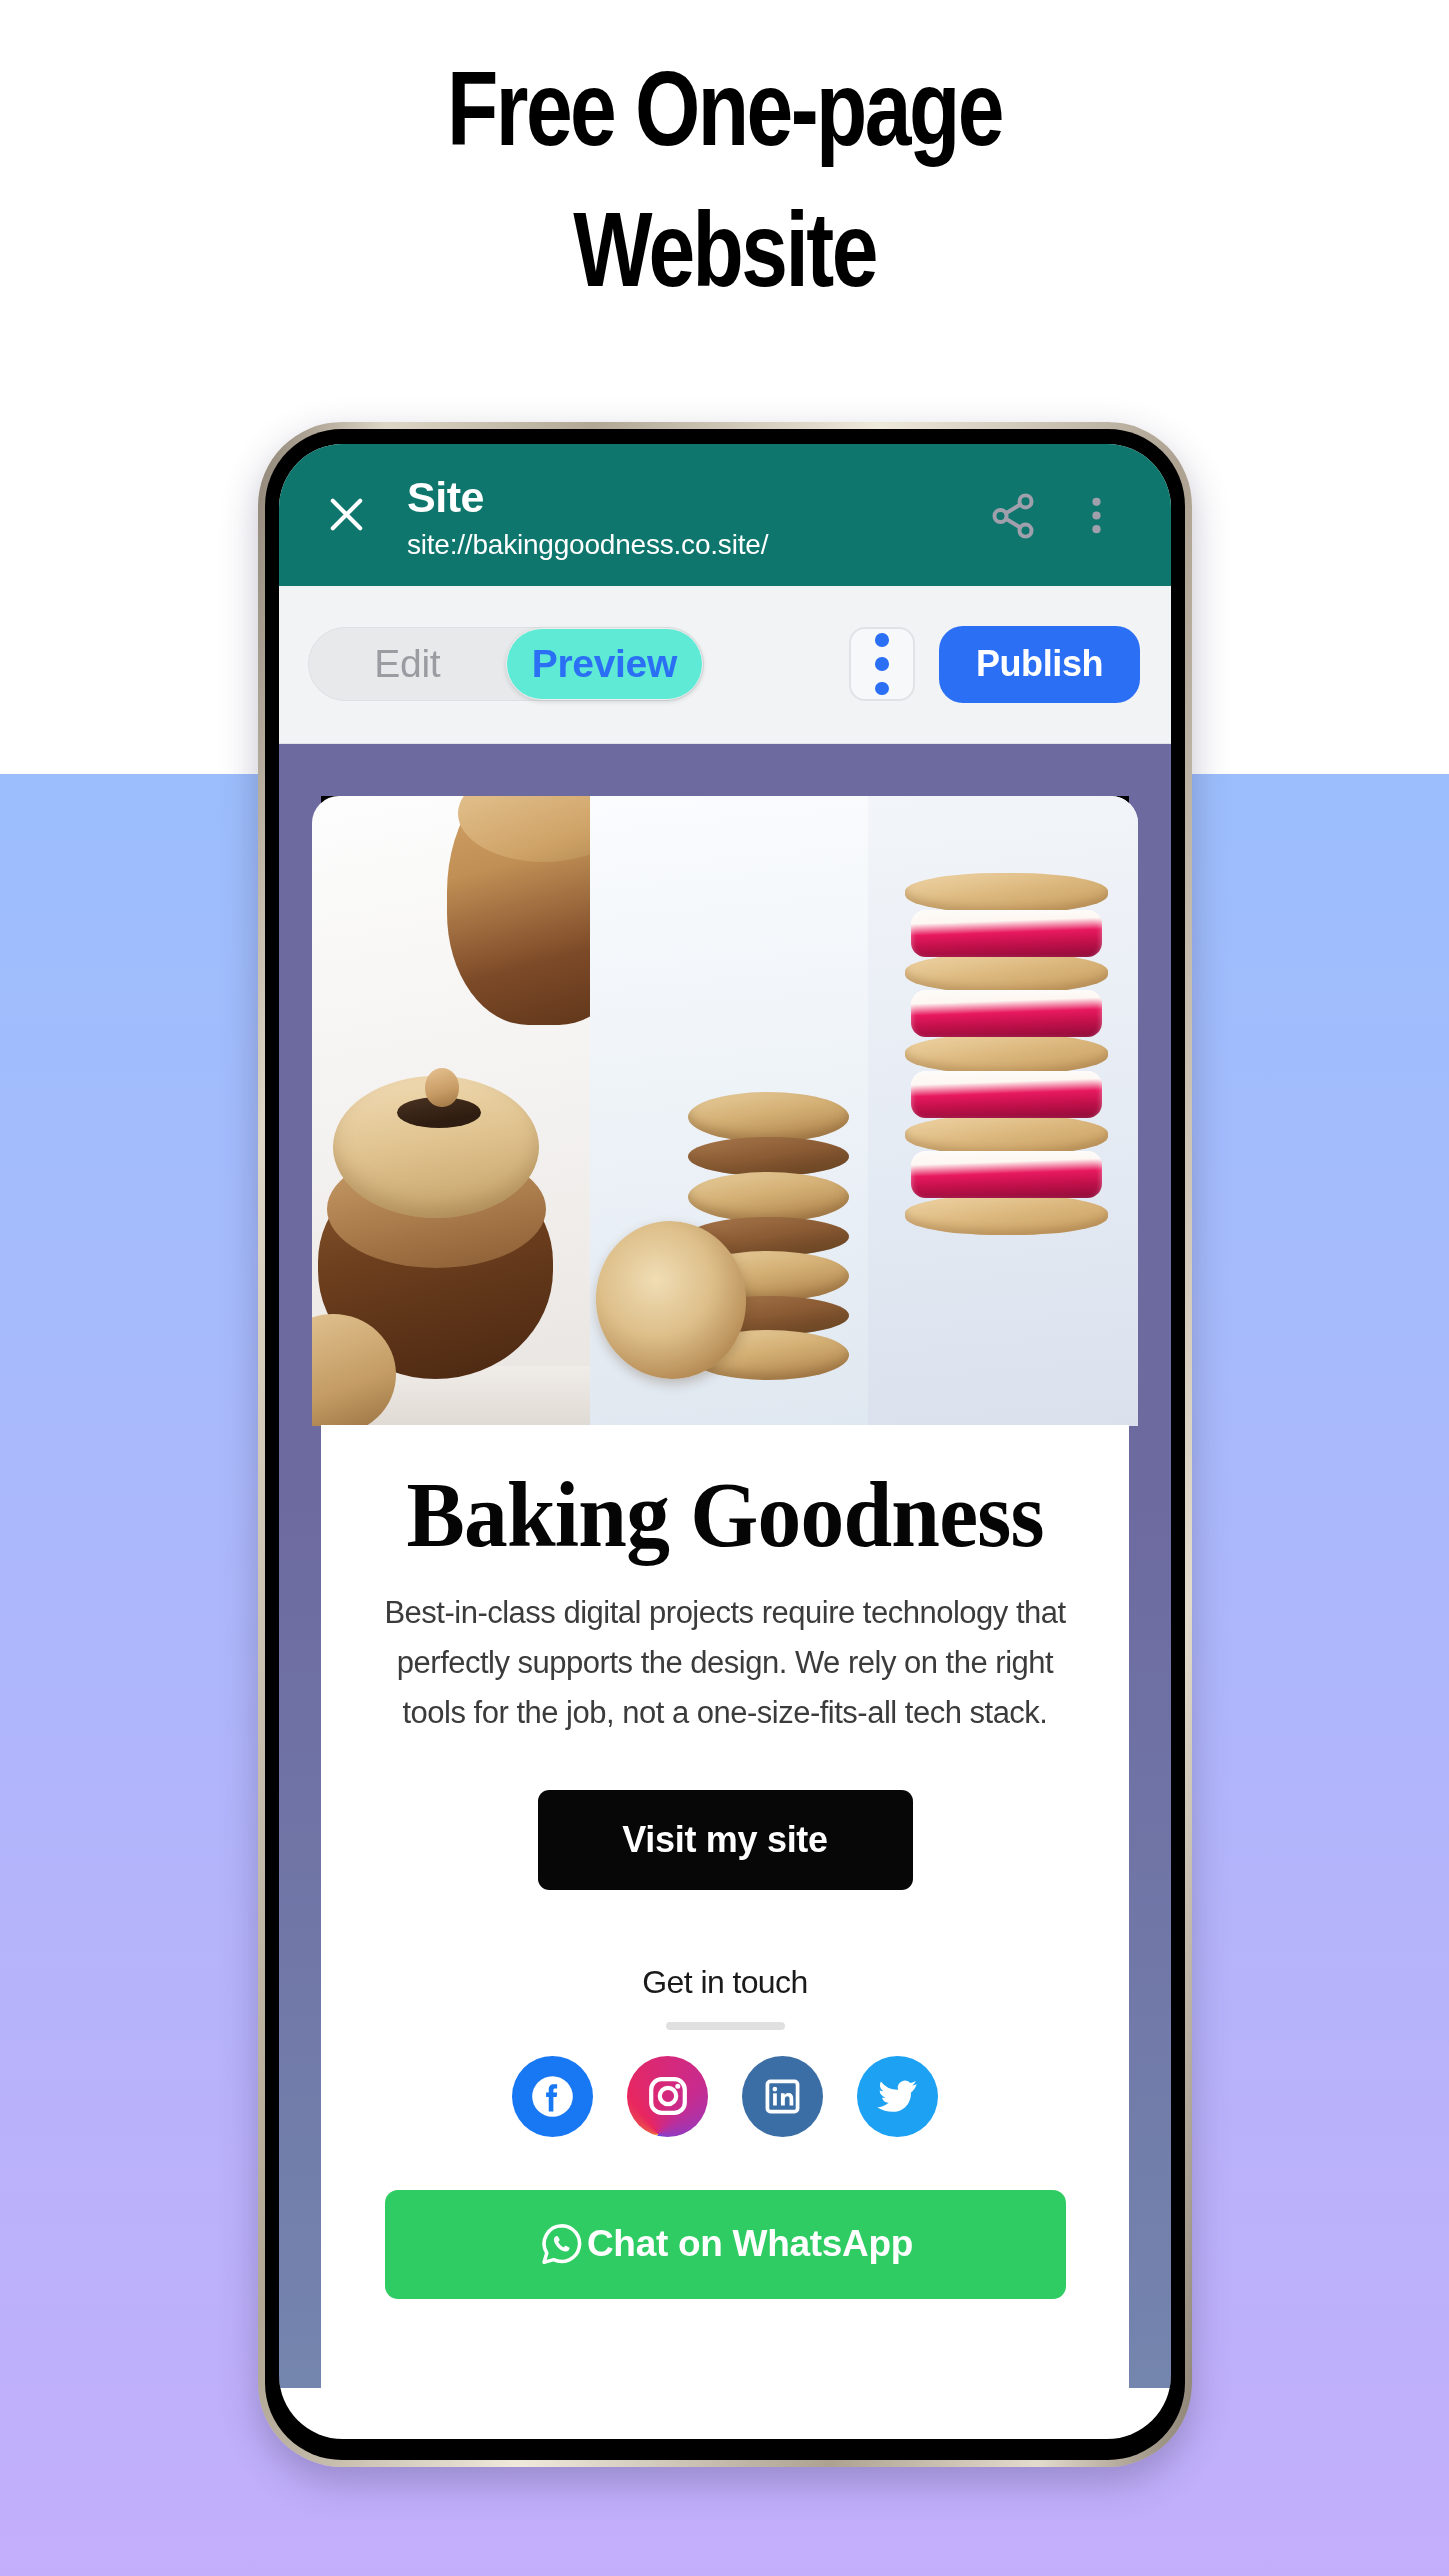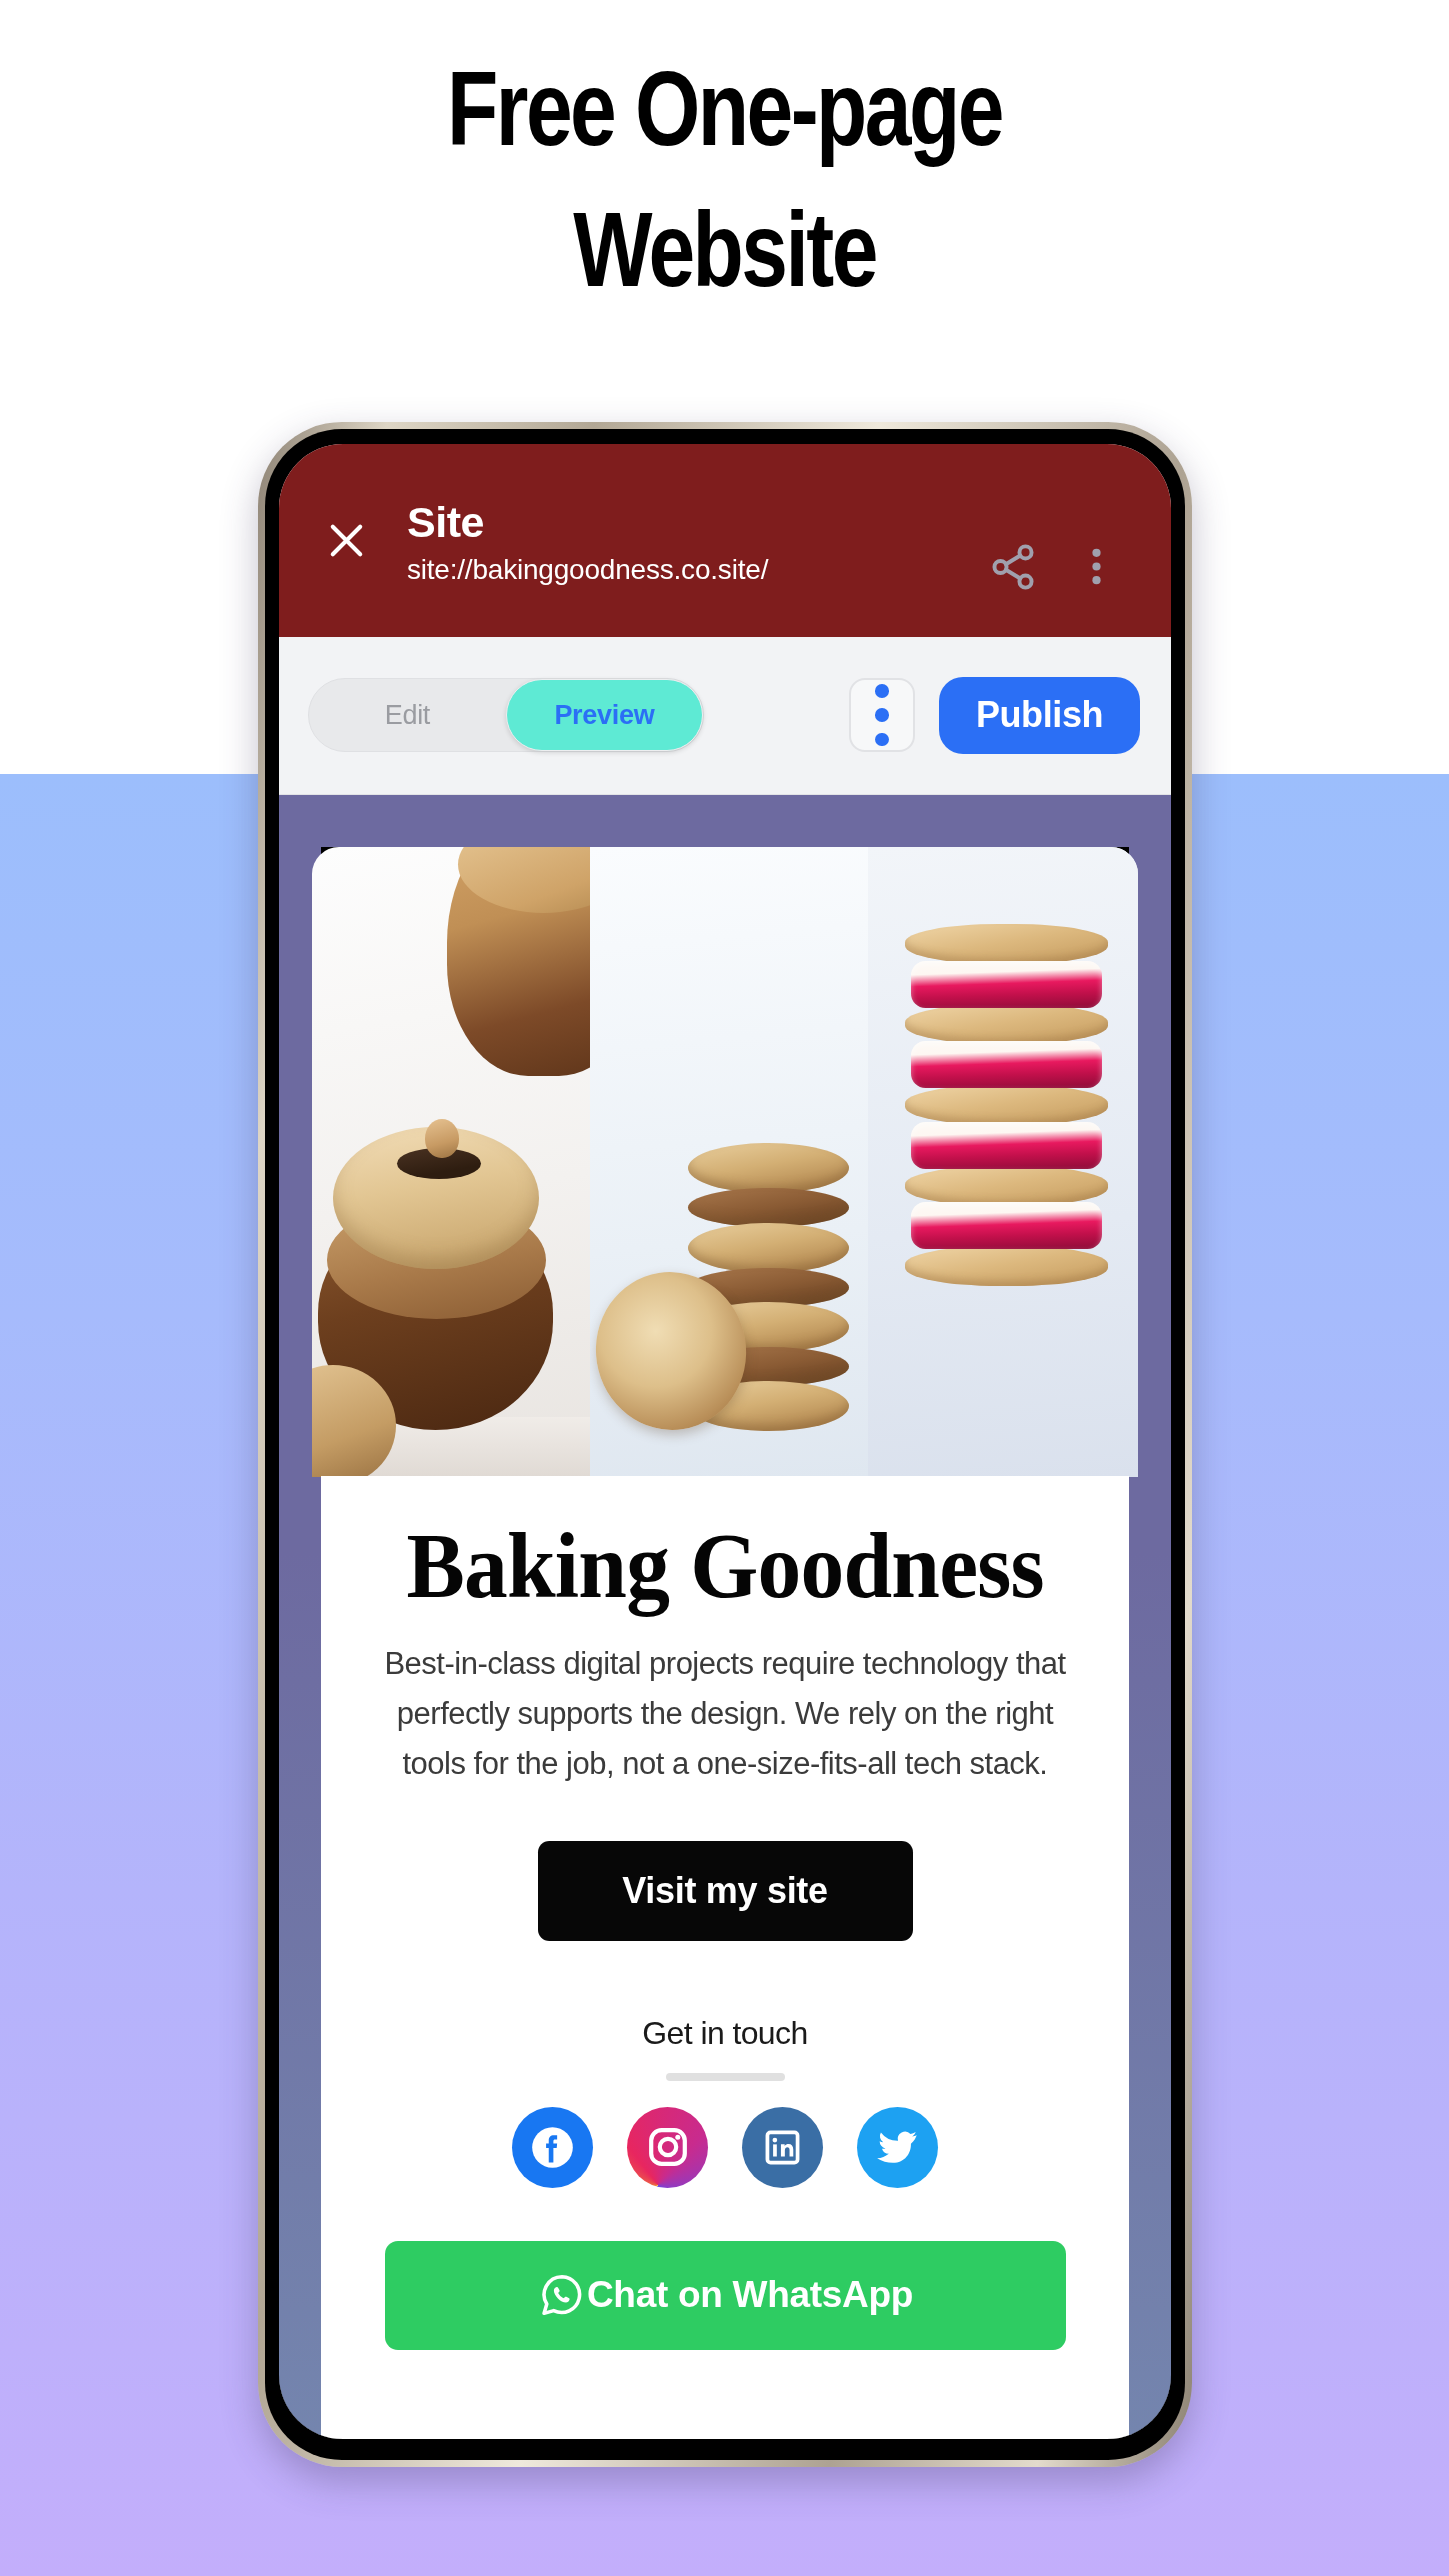--- a/index.html
+++ b/index.html
@@ -65,22 +65,22 @@
     position:relative;
     width:100%; height:100%;
     border-radius:64px;
     background:#ffffff;
     overflow:hidden;
   }
 
   
   .app-header {
     position:relative;
-    height:193px;
-    background:#7f1d1d;
+    height:142px;
+    background:#0f766e;
     display:flex; align-items:center;
     padding:0 47px 0 39px;
   }
   .close-btn {
     width:58px; height:58px;
     display:flex; align-items:center; justify-content:center;
     flex:0 0 auto;
   }
   .header-texts {
     flex:1 1 auto;
@@ -125,21 +125,21 @@
     border-radius:804px;
     height:74px;
     padding:0;
     width:396px;
     flex:0 0 auto;
   }
   .seg {
     flex:1 1 50%;
     height:100%;
     display:flex; align-items:center; justify-content:center;
-    font-size:27px;
+    font-size:39px;
     border-radius:804px;
     letter-spacing:-0.3px;
     text-align:center;
   }
   .seg-inactive { color:#9A9CA1; font-weight:normal; }
   .seg-active {
     background:#5eead4; color:#2B6FF5; font-weight:bold;
     box-shadow:0 1.6px 5.6px rgba(0,0,0,.14);
     border:1.6px solid #EDEEF0;
   }

